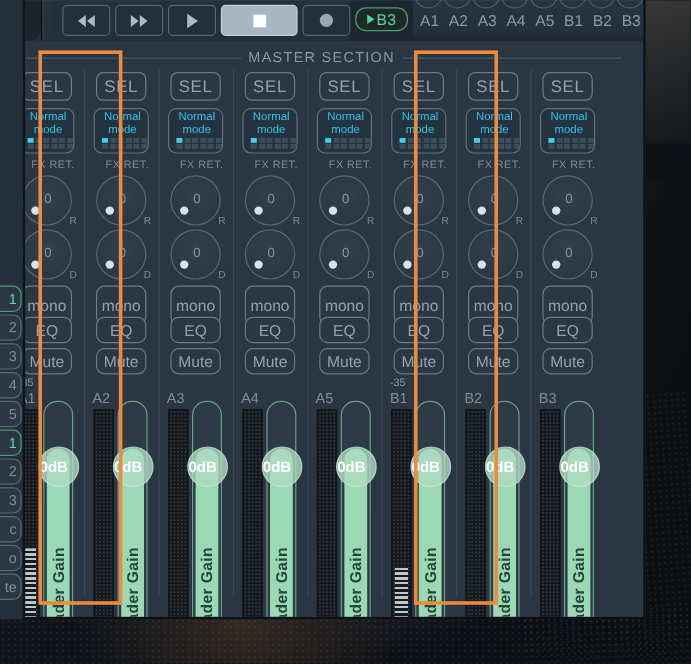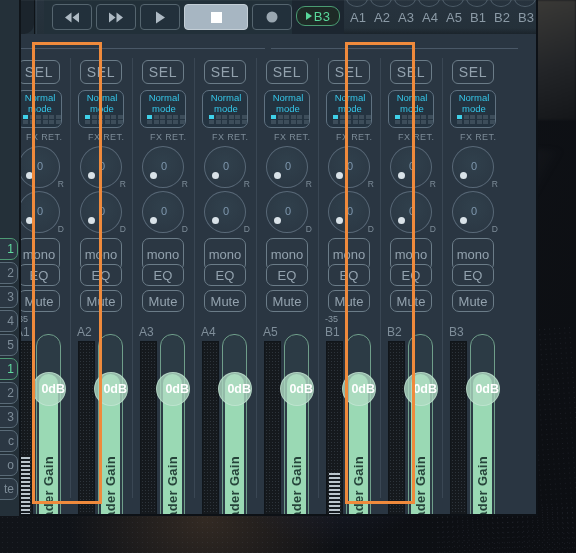--- a/index.html
+++ b/index.html
@@ -276,21 +276,21 @@
     writing-mode: vertical-rl;
     transform: rotate(180deg);
     color: #26443a; font-size: 13px; font-weight: bold;
     margin-bottom: 10px; letter-spacing: .3px;
   }
   .fader-knob {
     position: absolute; left: 24px; top: 316px; width: 34px; height: 34px;
     border-radius: 50%;
     background: rgba(175,219,194,.80);
     border: 1px solid rgba(210,238,223,.5);
-    display: flex; align-items: center; justify-content: flex-end;
+    display: flex; align-items: center; justify-content: flex-start;
     cursor: pointer;
     z-index: 6;
   }
   .fader-knob span { color: #ffffff; font-size: 12.5px; font-weight: bold; }
 
   
   .rail {
     position: absolute; left: 0px; top: 238px; width: 19px; height: 262px;
     z-index: 12;
   }
@@ -400,20 +400,21 @@
           <div class="tb-name" style="left: 146px;">B2</div>
           <div class="tb-arc" style="left: 170px;"></div>
           <div class="tb-name" style="left: 170px;">B3</div>
         </div>
     </div>
 
     <div class="master-wrap">
 
       <div class="master-title-row">
         <div class="mt-line"></div>
+        <div class="mt-text">MASTER SECTION</div>
         <div class="mt-line"></div>
       </div>
 
       <div class="strips" id="strips">
           <div class="strip" style="left: 0px;">
             <div class="pill sel-btn">SEL</div>
             <div class="mode-box">
               <div class="mode-txt">Normal<br>mode</div>
               <div class="mode-leds">
                 <div class="led on"></div>

